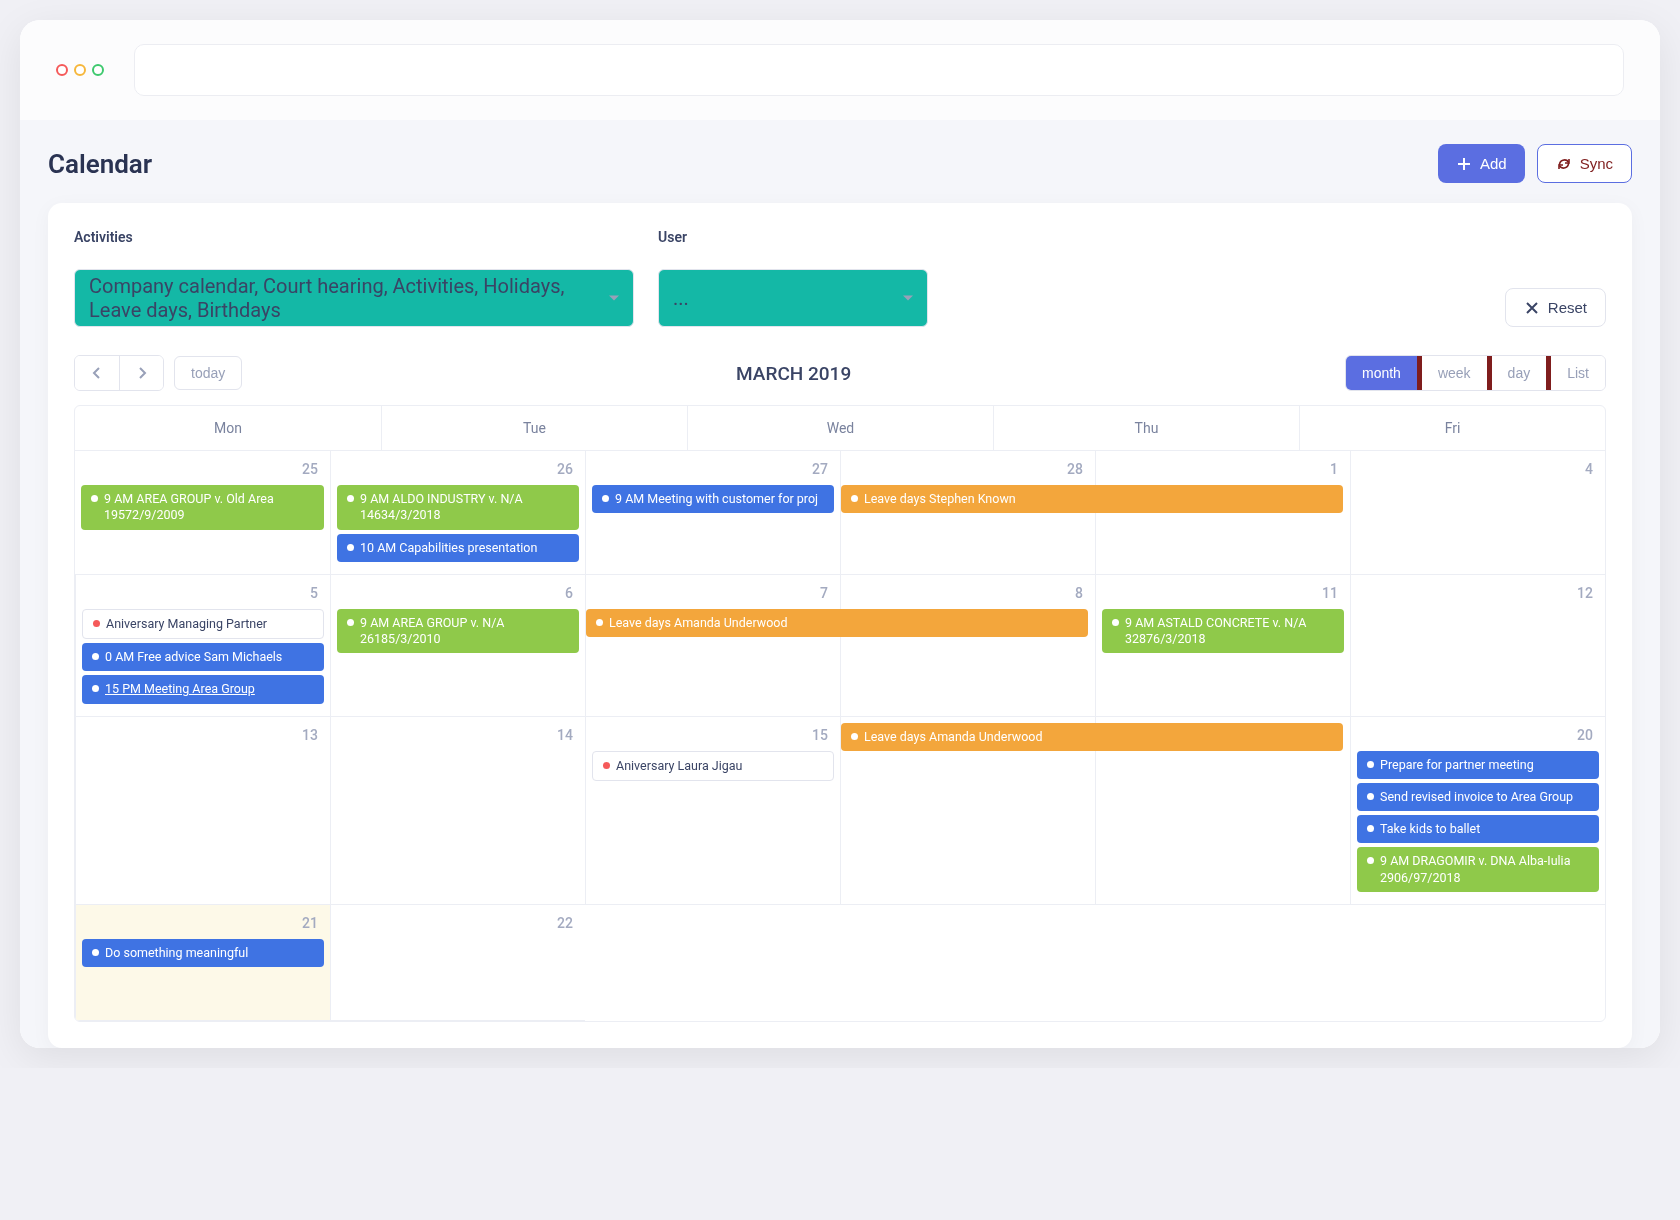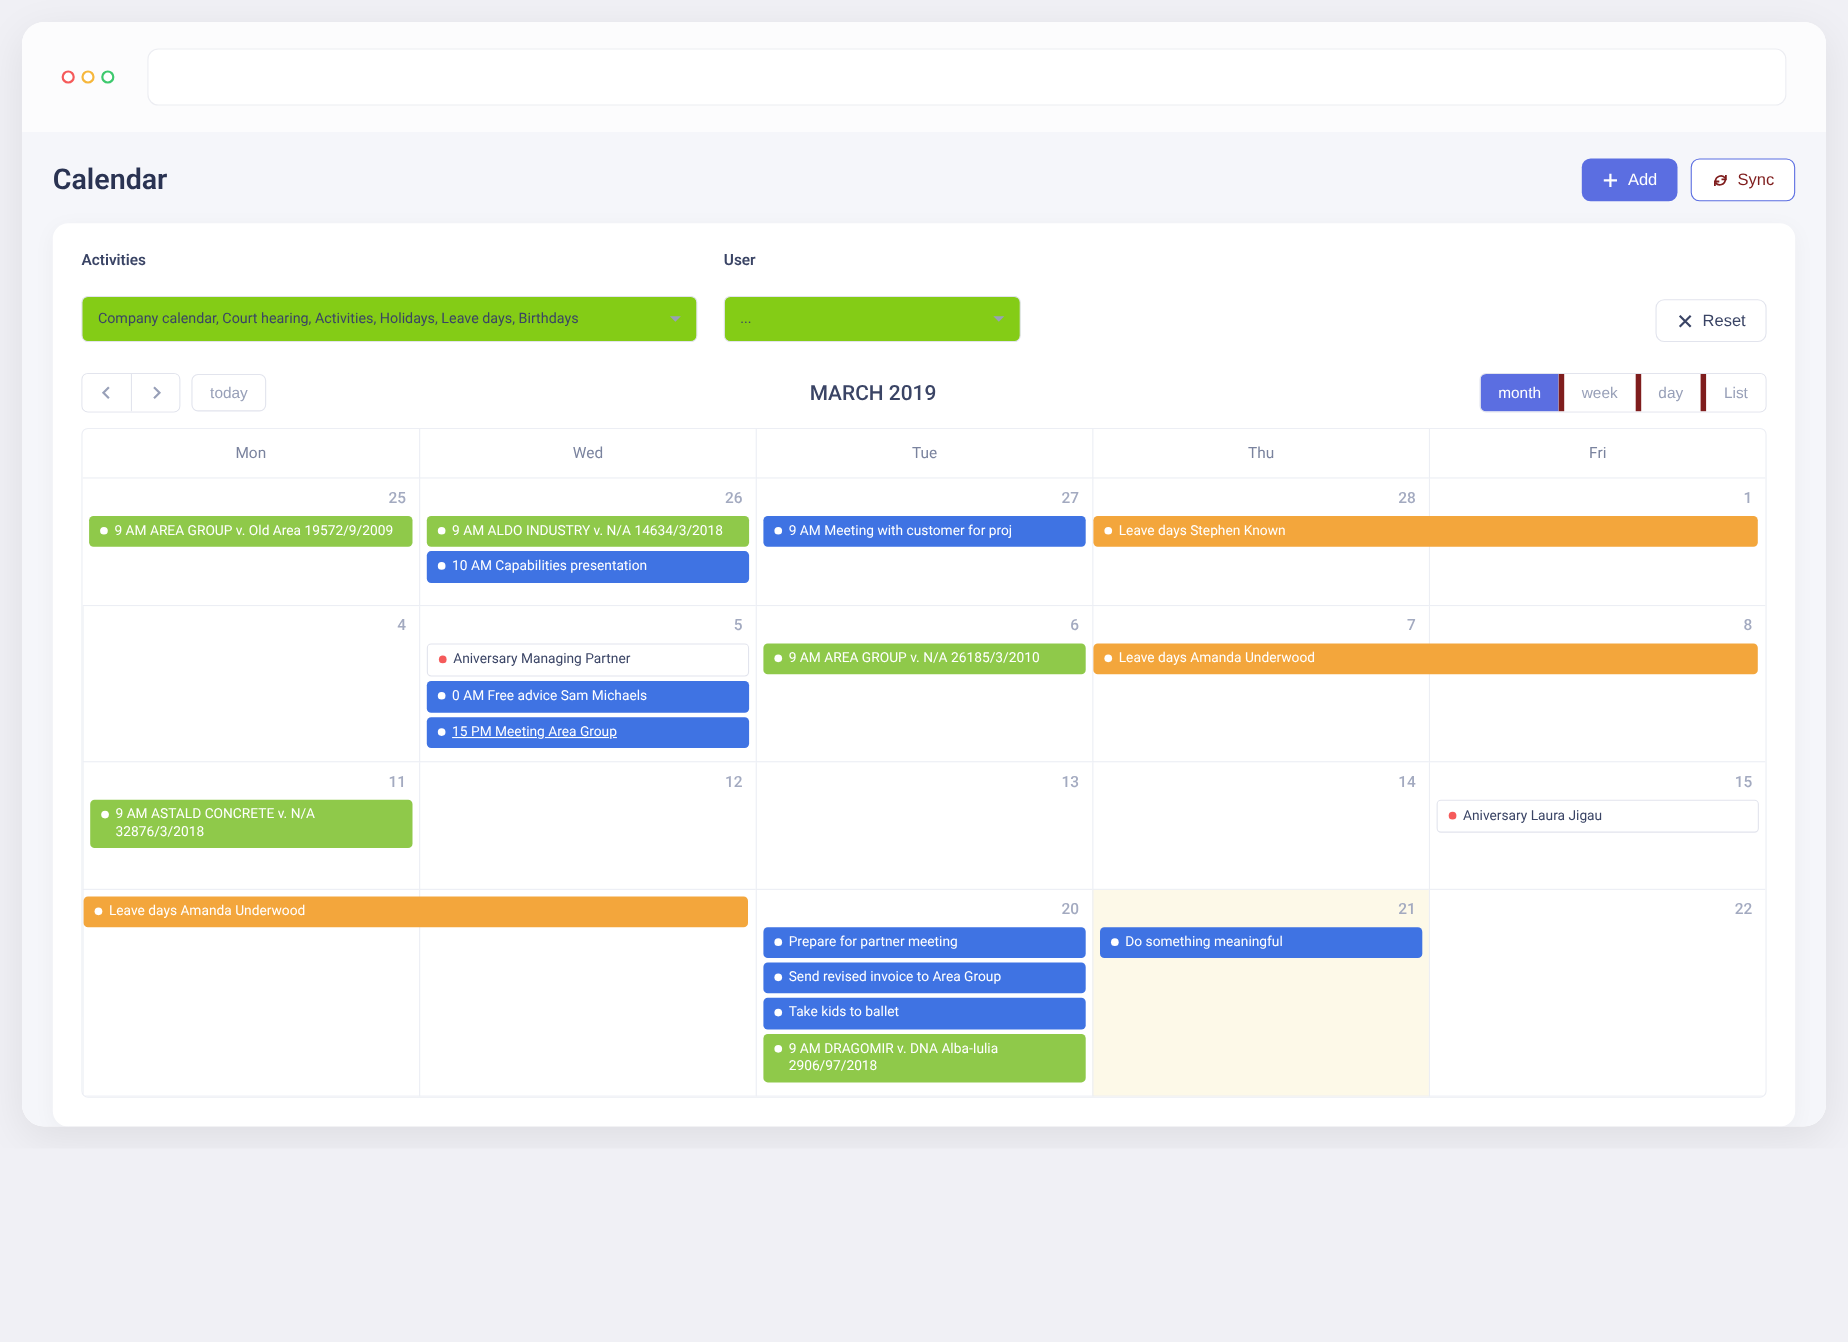--- a/index.html
+++ b/index.html
@@ -51,22 +51,22 @@
 .icon { width: 16px; height: 16px; display: inline-block; }
 
 .card {
   background: #fff; border-radius: 14px; padding: 26px; box-shadow: 0 4px 20px rgba(0,0,0,0.04);
 }
 
 .filters { display: flex; gap: 24px; align-items: flex-end; margin-bottom: 28px; }
 .filter-group { display: flex; flex-direction: column; gap: 24px; }
 .filter-label { font-size: 14px; font-weight: 600; color: #3a4465; }
 .select {
-  height: 42px; border: 1px solid #e2e4ed; border-radius: 6px; padding: 0 36px 0 14px;
-  font-size: 13px; color: #3a4465; background: #84cc16; position: relative; display: flex; align-items: center;
+  height: 58px; border: 1px solid #e2e4ed; border-radius: 6px; padding: 0 36px 0 14px;
+  font-size: 20px; color: #3a4465; background: #14b8a6; position: relative; display: flex; align-items: center;
   cursor: pointer;
 }
 .select.wide { width: 560px; }
 .select.med { width: 270px; }
 .select-caret {
   position: absolute; right: 14px; top: 50%; transform: translateY(-50%);
   width: 0; height: 0; border-left: 5px solid transparent; border-right: 5px solid transparent;
   border-top: 5px solid #98a0b8;
 }
 .filter-spacer { flex: 1; }
@@ -94,21 +94,21 @@
 .view-btn + .view-btn { border-left: 5px solid #7f1d1d; }
 
 .calendar {
   border: 1px solid #eceef4; border-radius: 6px; overflow: hidden; margin-top: 14px;
 }
 .cal-head { display: grid; grid-template-columns: repeat(5, 1fr); }
 .cal-head-cell {
   text-align: center; padding: 14px 0; font-size: 14px; color: #7a839e; border-bottom: 1px solid #eceef4;
 }
 .cal-head-cell + .cal-head-cell { border-left: 1px solid #eceef4; }
-.cal-body { display: grid; grid-template-columns: repeat(5, 1fr); position: relative; }
+.cal-body { display: grid; grid-template-columns: repeat(6, 1fr); position: relative; }
 .cal-cell {
   min-height: 116px; border-bottom: 1px solid #eceef4; padding: 6px 6px 8px; position: relative;
 }
 .cal-cell:nth-child(5n+1) ~ .cal-cell { border-left: 1px solid #eceef4; }
 .cal-cell:nth-child(5n+2),
 .cal-cell:nth-child(5n+3),
 .cal-cell:nth-child(5n+4),
 .cal-cell:nth-child(5n) { border-left: 1px solid #eceef4; }
 .cal-cell.today { background: #fdf9e8; }
 .day-num {
@@ -208,22 +208,22 @@
           <button class="view-btn active">month</button>
           <button class="view-btn">week</button>
           <button class="view-btn">day</button>
           <button class="view-btn">List</button>
         </div>
       </div>
 
       <div class="calendar">
         <div class="cal-head" id="cal-head">
             <div class="cal-head-cell">Mon</div>
+            <div class="cal-head-cell">Tue</div>
             <div class="cal-head-cell">Wed</div>
-            <div class="cal-head-cell">Tue</div>
             <div class="cal-head-cell">Thu</div>
             <div class="cal-head-cell">Fri</div>
           </div>
         <div class="cal-body" id="cal-body">
             <div class="cal-cell">
               <div class="day-num">25</div>
               <div class="event ev-green">
                 <span class="dot"></span>
                 <span class="etxt">9 AM AREA GROUP v. Old Area 19572/9/2009</span>
               </div>

